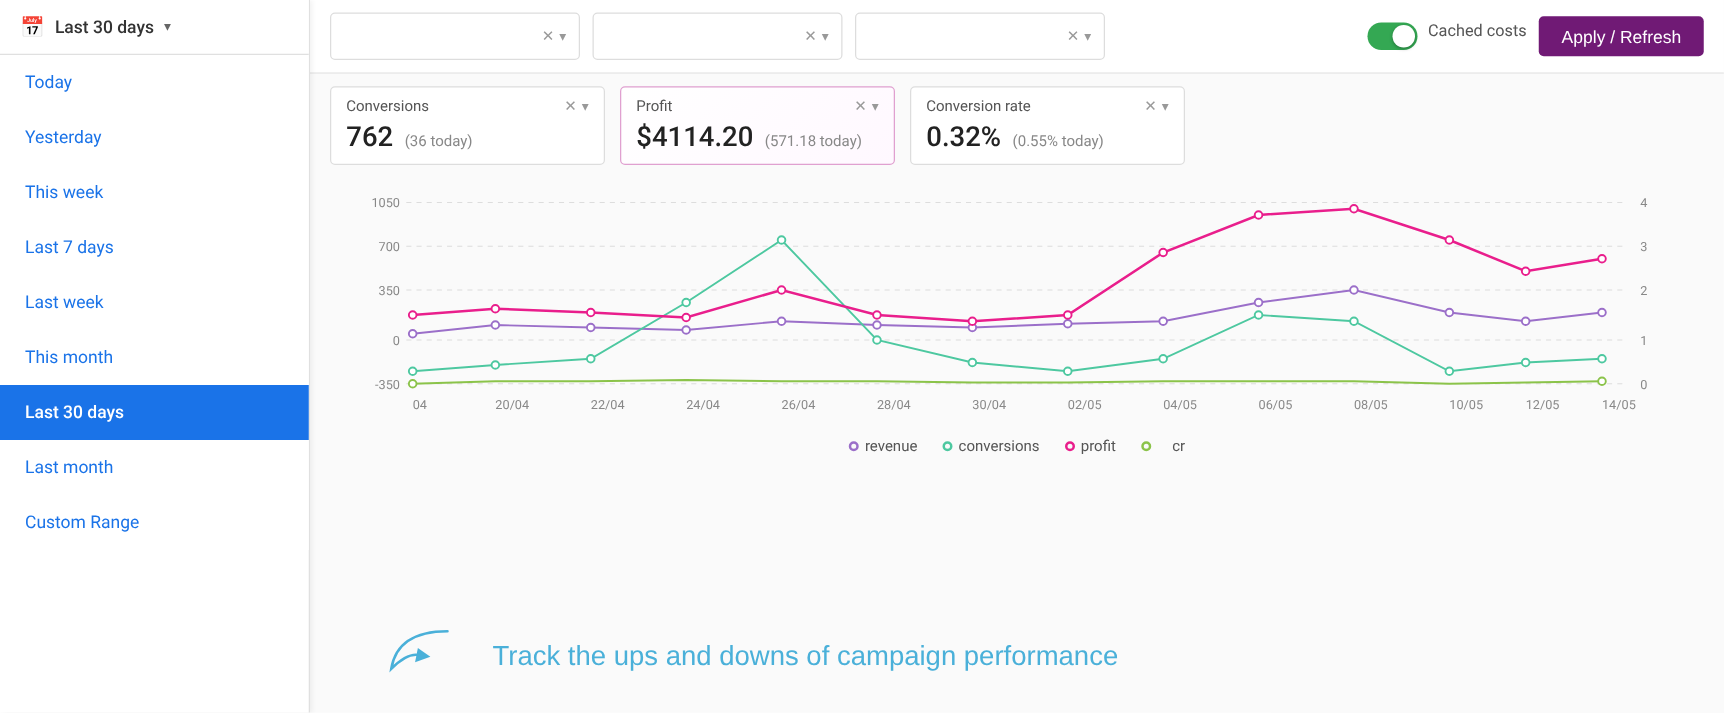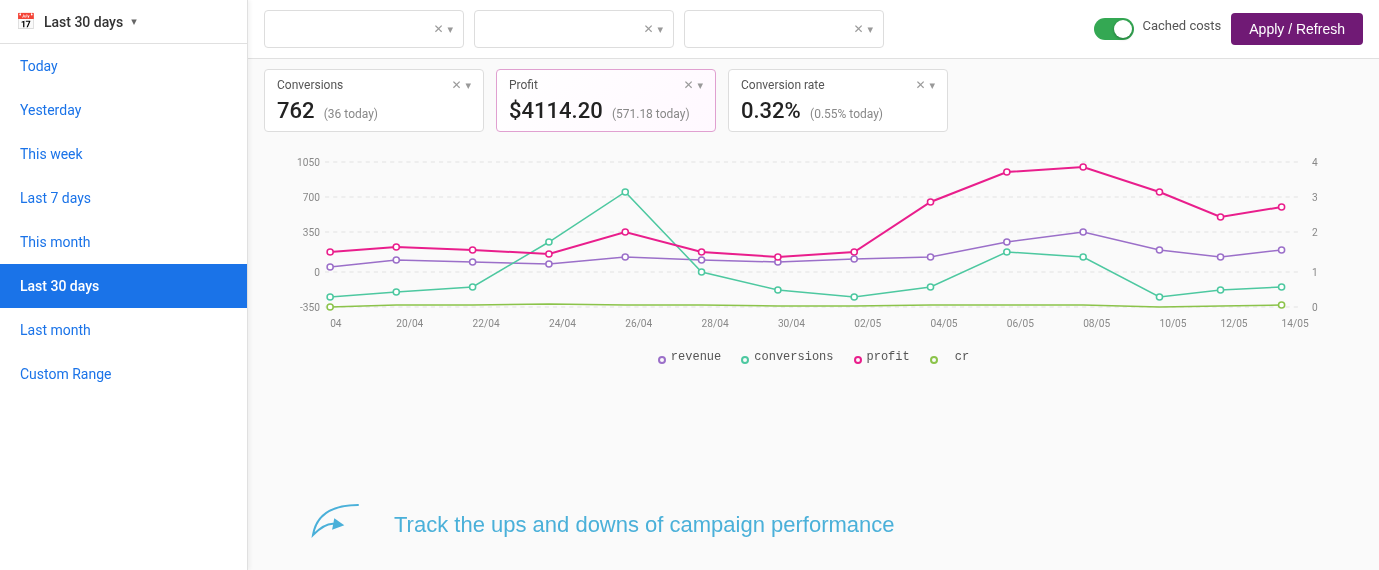--- a/index.html
+++ b/index.html
@@ -210,23 +210,22 @@
     .chart-legend {
       display: flex;
       justify-content: center;
       gap: 20px;
       padding: 8px 0;
       font-size: 12px;
       color: #555;
     }
     .legend-item {
       display: flex;
-      align-items: flex-end;
+      align-items: center;
       gap: 5px;
-      font-family: Liberation Mono, monospace;
     }
     .legend-dot {
       width: 8px;
       height: 8px;
       border-radius: 50%;
       border: 2px solid;
     }
 
     
     .annotation-area {
@@ -251,20 +250,21 @@
     <div class="date-picker-header">
       <span class="calendar-icon">📅</span>
       <span>Last 30 days</span>
       <span class="chevron-down">▾</span>
     </div>
     <div id="sidebar-items-container">
         <div class="sidebar-item">Today</div>
         <div class="sidebar-item">Yesterday</div>
         <div class="sidebar-item">This week</div>
         <div class="sidebar-item">Last 7 days</div>
+        <div class="sidebar-item">Last week</div>
         <div class="sidebar-item">This month</div>
         <div class="sidebar-item active">Last 30 days</div>
         <div class="sidebar-item">Last month</div>
         <div class="sidebar-item">Custom Range</div>
       </div>
   </div>
 
   <div class="content-area">
 
     <div class="top-bar">

